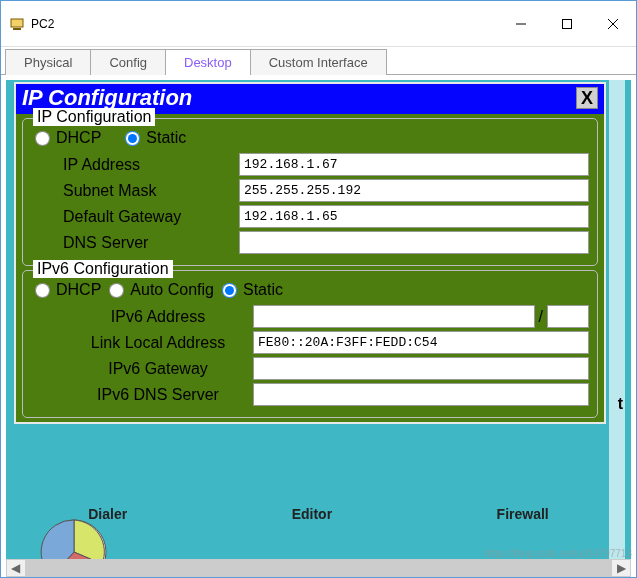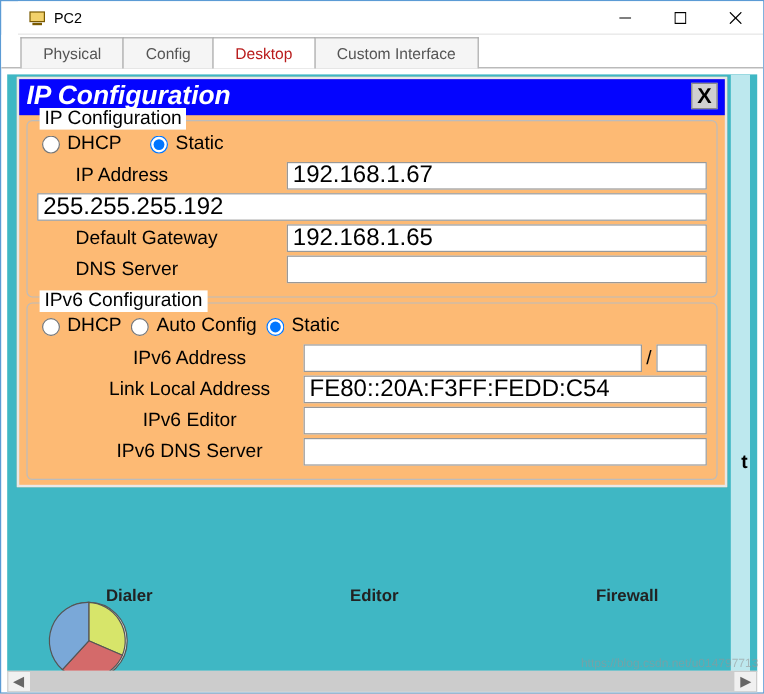--- a/index.html
+++ b/index.html
@@ -1,43 +1,43 @@
 <!DOCTYPE html>
 <html><head>
 <meta charset="utf-8">
 <style>
   * { box-sizing: border-box; margin: 0; padding: 0; }
   html, body { width: 637px; height: 578px; font-family: Arial, sans-serif; overflow: hidden; }
   body { background: #fff; border: 1px solid #5b9bd5; position: relative; }
-  .titlebar { height: 28px; display: flex; align-items: center; background: #fff; border-bottom: 1px solid #e0e0e0; margin-left: 14px; }
+  .titlebar { height: 46px; display: flex; align-items: center; background: #fff; border-bottom: 1px solid #e0e0e0; }
   .titlebar .icon { width: 16px; height: 16px; margin: 0 6px 0 8px; display: inline-block; }
   .titlebar .title { font-size: 12px; color: #000; flex: 1; }
   .winbtn { width: 46px; height: 32px; display: flex; align-items: center; justify-content: center; color: #000; }
   .winbtn svg { display: block; }
-  .tabs { display: flex; align-items: flex-end; height: 28px; border-bottom: 1px solid #aaa; padding-left: 16px; font-size: 13px; background: #fff; }
+  .tabs { display: flex; align-items: flex-end; height: 28px; border-bottom: 1px solid #aaa; padding-left: 4px; font-size: 13px; background: #fff; }
   .tab { padding: 5px 18px; border: 1px solid #aaa; border-bottom: none; margin-right: -1px; background: #f5f5f5; color: #555; position: relative; top: 1px; }
-  .tab.active { background: #fff; color: #b91c1c; z-index: 2; }
+  .tab.active { background: #fff; color: #8b5cf6; z-index: 2; }
   .workspace { position: relative; height: 498px; background: #3fb7c4; margin: 5px; overflow: hidden; }
   .backstrip { position: absolute; right: 6px; top: 0; width: 16px; height: 100%; background: #bde8ee; }
   .hilite { position: absolute; right: 8px; top: 315px; font-size: 16px; font-weight: bold; color: #000; }
   .desklabels { position: absolute; bottom: 56px; left: 0; right: 0; display: flex; justify-content: space-around; font-weight: bold; color: #222; font-size: 14px; align-items: flex-end; }
   .piewrap { position: absolute; left: 30px; bottom: -12px; width: 76px; height: 76px; }
-  .dialog { position: absolute; left: 8px; top: 2px; width: 592px; background: #fdba74; border: 2px solid #e8e8e8; }
+  .dialog { position: absolute; left: 8px; top: 2px; width: 592px; background: #4d7c0f; border: 2px solid #e8e8e8; }
   .dialog-title { background: #0404ff; color: #fff; font-size: 22px; font-weight: bold; font-style: italic; padding: 1px 6px 3px; display: flex; align-items: center; }
   .dialog-title .t { flex: 1; }
   .dialog-title .close { background: #d0d0d0; color: #000; font-style: normal; width: 22px; height: 22px; display: flex; align-items: center; justify-content: center; font-size: 18px; font-family: Arial; border: 1px solid #888; }
   .section { border: 1px solid #bcbcbc; border-radius: 5px; margin: 4px 6px; padding: 6px 8px 8px; position: relative; font-size: 16px; color: #000; }
   .section .legend { position: absolute; top: -11px; left: 10px; background: #fff; padding: 0 4px; font-size: 16px; color: #000; }
   .radiorow { display: flex; align-items: flex-start; gap: 24px; margin: 4px 0 6px 4px; }
   .radiorow label { display: flex; align-items: center; gap: 6px; }
   .radiorow input { width: 15px; height: 15px; }
   .fieldrow { display: flex; align-items: center; margin: 3px 0; }
   .fieldrow .lbl { width: 176px; margin-left: 32px; }
   .section.v6 .fieldrow .lbl { width: 190px; text-align: center; }
-  .fld { border: 1px solid #999; height: 23px; padding: 2px 4px; font-family: Liberation Sans, sans-serif; font-size: 20px; flex: 1; }
+  .fld { border: 1px solid #999; height: 23px; padding: 2px 4px; font-family: Liberation Mono, monospace; font-size: 13px; flex: 1; }
   .slash { margin: 0 4px; }
   .pf { width: 42px; flex: none; }
   .scroll-h { position: absolute; left: 5px; right: 5px; bottom: 0; height: 18px; border: 1px solid #ccc; background: #f0f0f0; display: flex; align-items: center; }
   .sbtn { width: 17px; height: 16px; display: flex; align-items: center; justify-content: center; color: #666; font-size: 12px; }
   .sthumb { flex: 1; height: 16px; background: #ccc; margin: 0 1px; }
   .watermark { position: absolute; right: 4px; bottom: 18px; font-size: 10px; color: rgba(150,150,150,0.6); }
 </style>
 </head>
 <body>
 
@@ -107,20 +107,21 @@
         <label>
             <input type="radio" name="v4" checked="" style="">
             <span>Static</span>
           </label>
       </div>
       <div class="fieldrow">
           <span class="lbl">IP Address</span>
           <input class="fld" value="192.168.1.67" style="">
         </div>
       <div class="fieldrow">
+          <span class="lbl">Subnet Mask</span>
           <input class="fld" value="255.255.255.192" style="">
         </div>
       <div class="fieldrow">
           <span class="lbl">Default Gateway</span>
           <input class="fld" value="192.168.1.65" style="">
         </div>
       <div class="fieldrow">
           <span class="lbl">DNS Server</span>
           <input class="fld" value="" style="">
         </div>
@@ -146,21 +147,21 @@
         <span class="lbl">IPv6 Address</span>
         <input class="fld" value="" style="">
         <span class="slash">/</span>
         <input class="fld pf" value="" style="">
       </div>
       <div class="fieldrow">
           <span class="lbl">Link Local Address</span>
           <input class="fld" value="FE80::20A:F3FF:FEDD:C54" style="">
         </div>
       <div class="fieldrow">
-          <span class="lbl">IPv6 Editor</span>
+          <span class="lbl">IPv6 Gateway</span>
           <input class="fld" value="" style="">
         </div>
       <div class="fieldrow">
           <span class="lbl">IPv6 DNS Server</span>
           <input class="fld" value="" style="">
         </div>
     </div>
   </div>
 </div>
 

